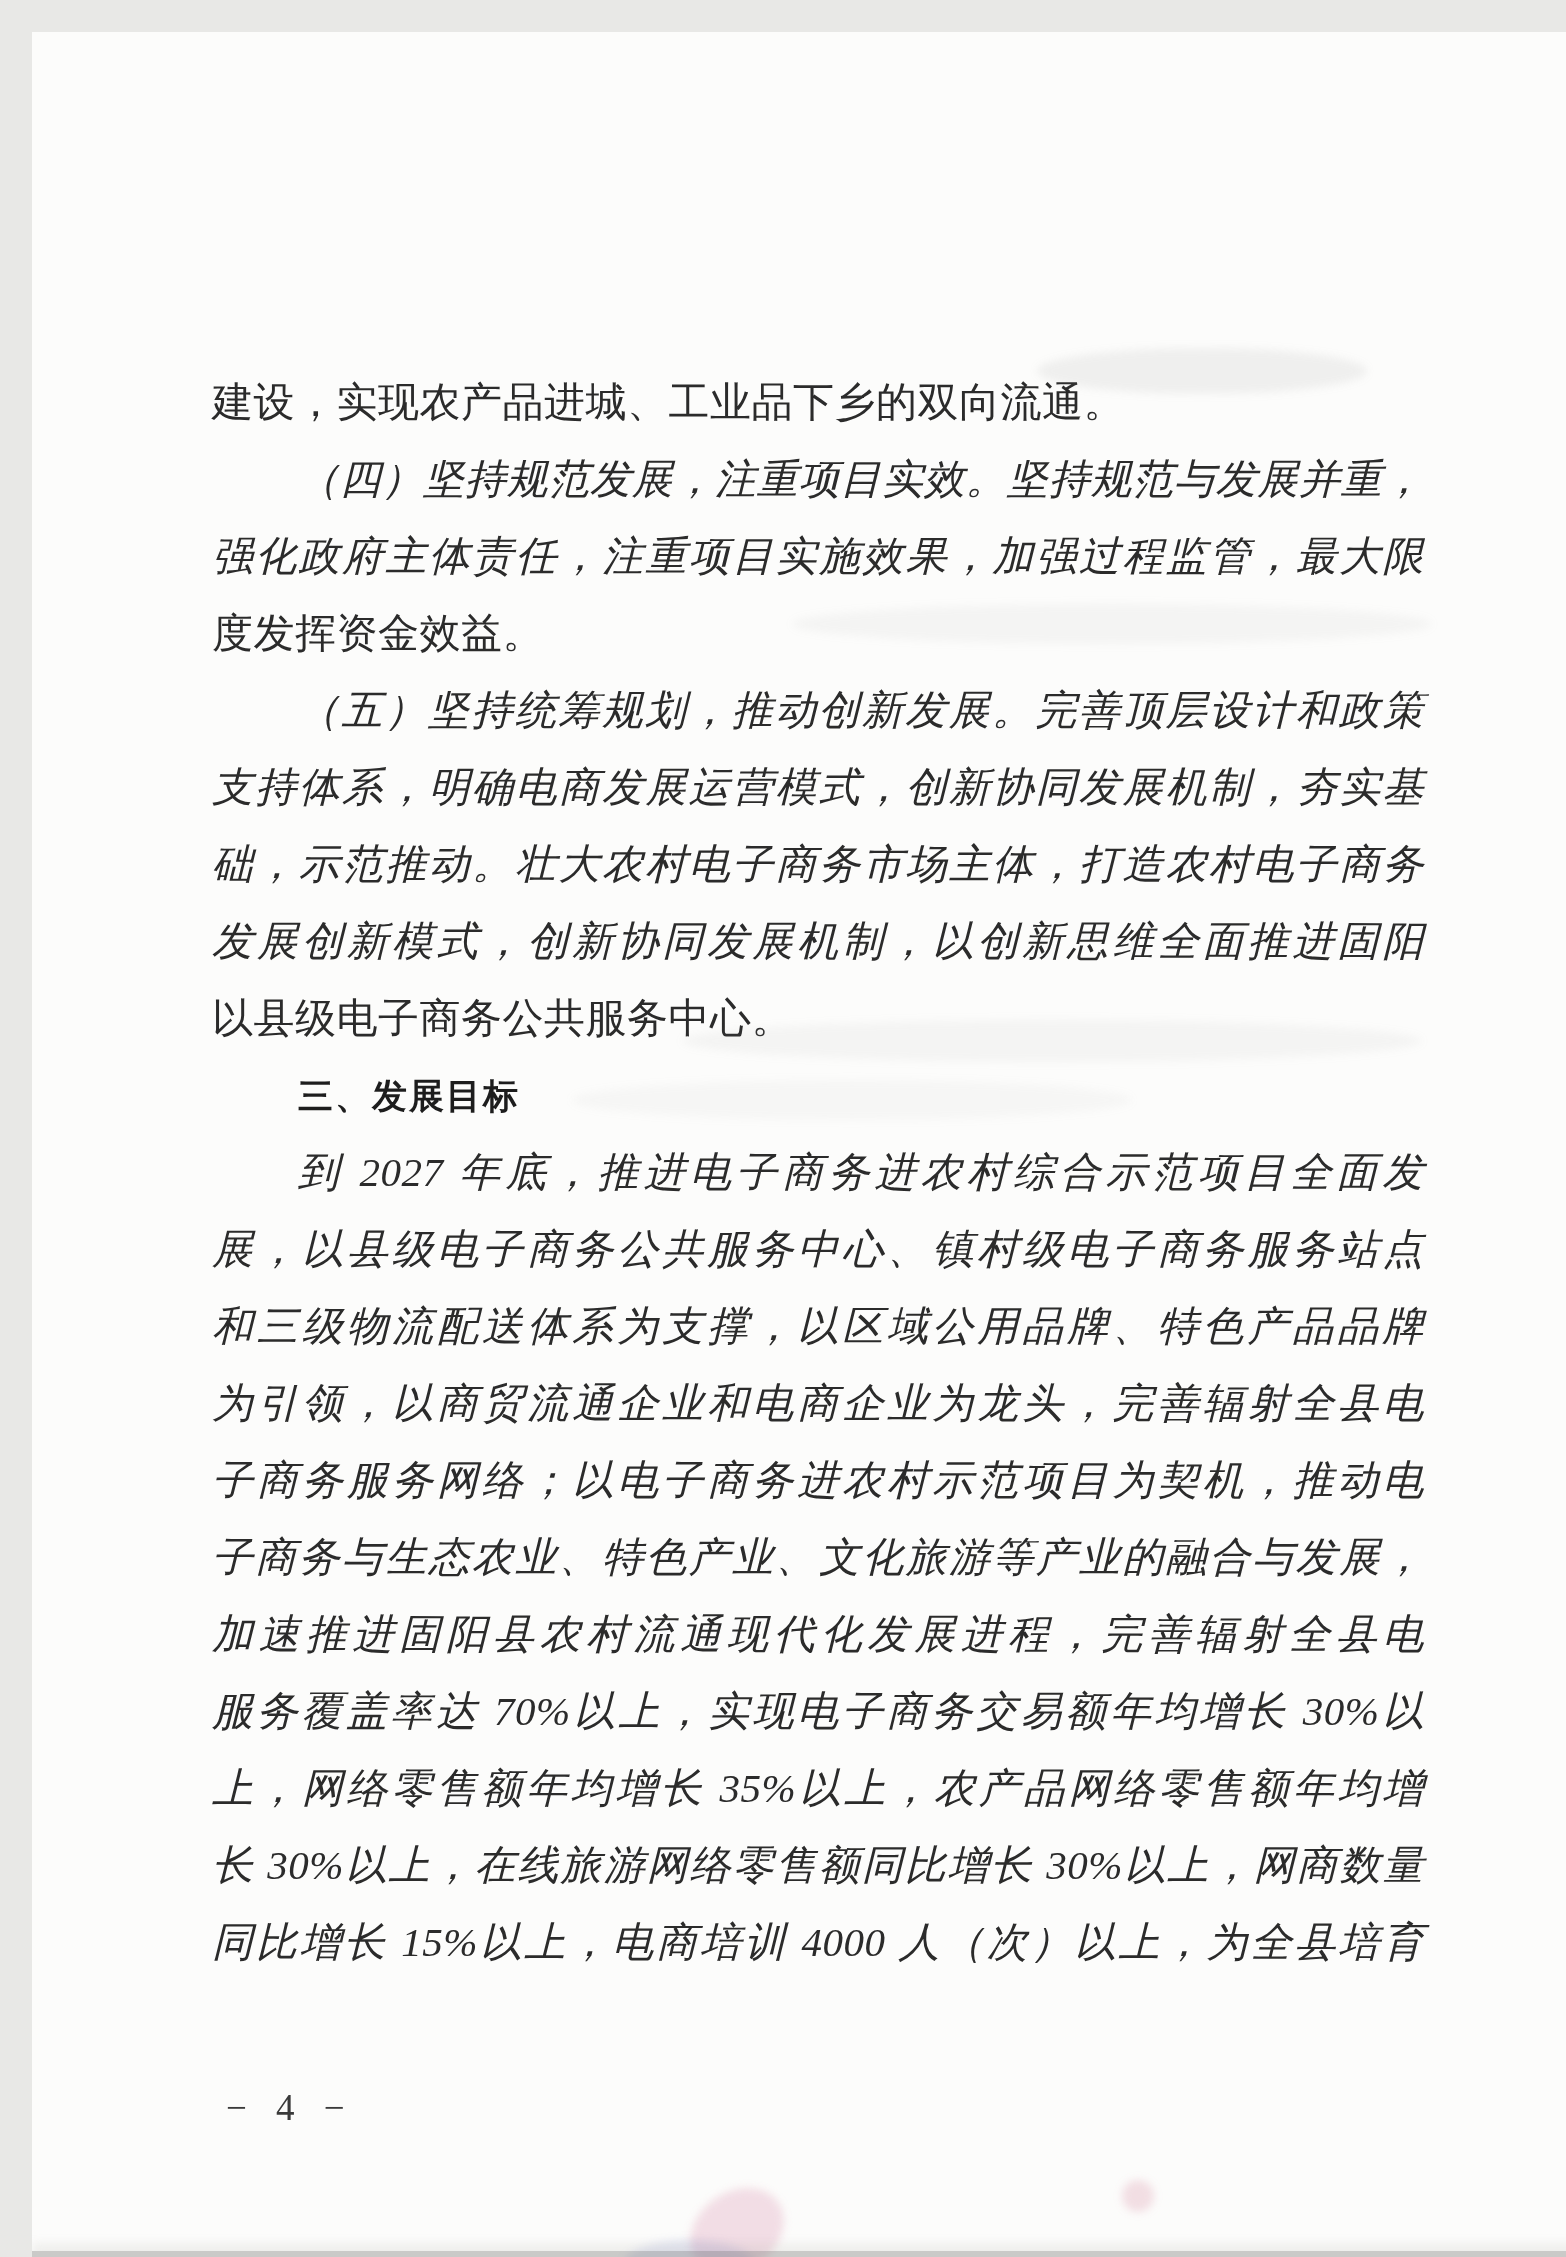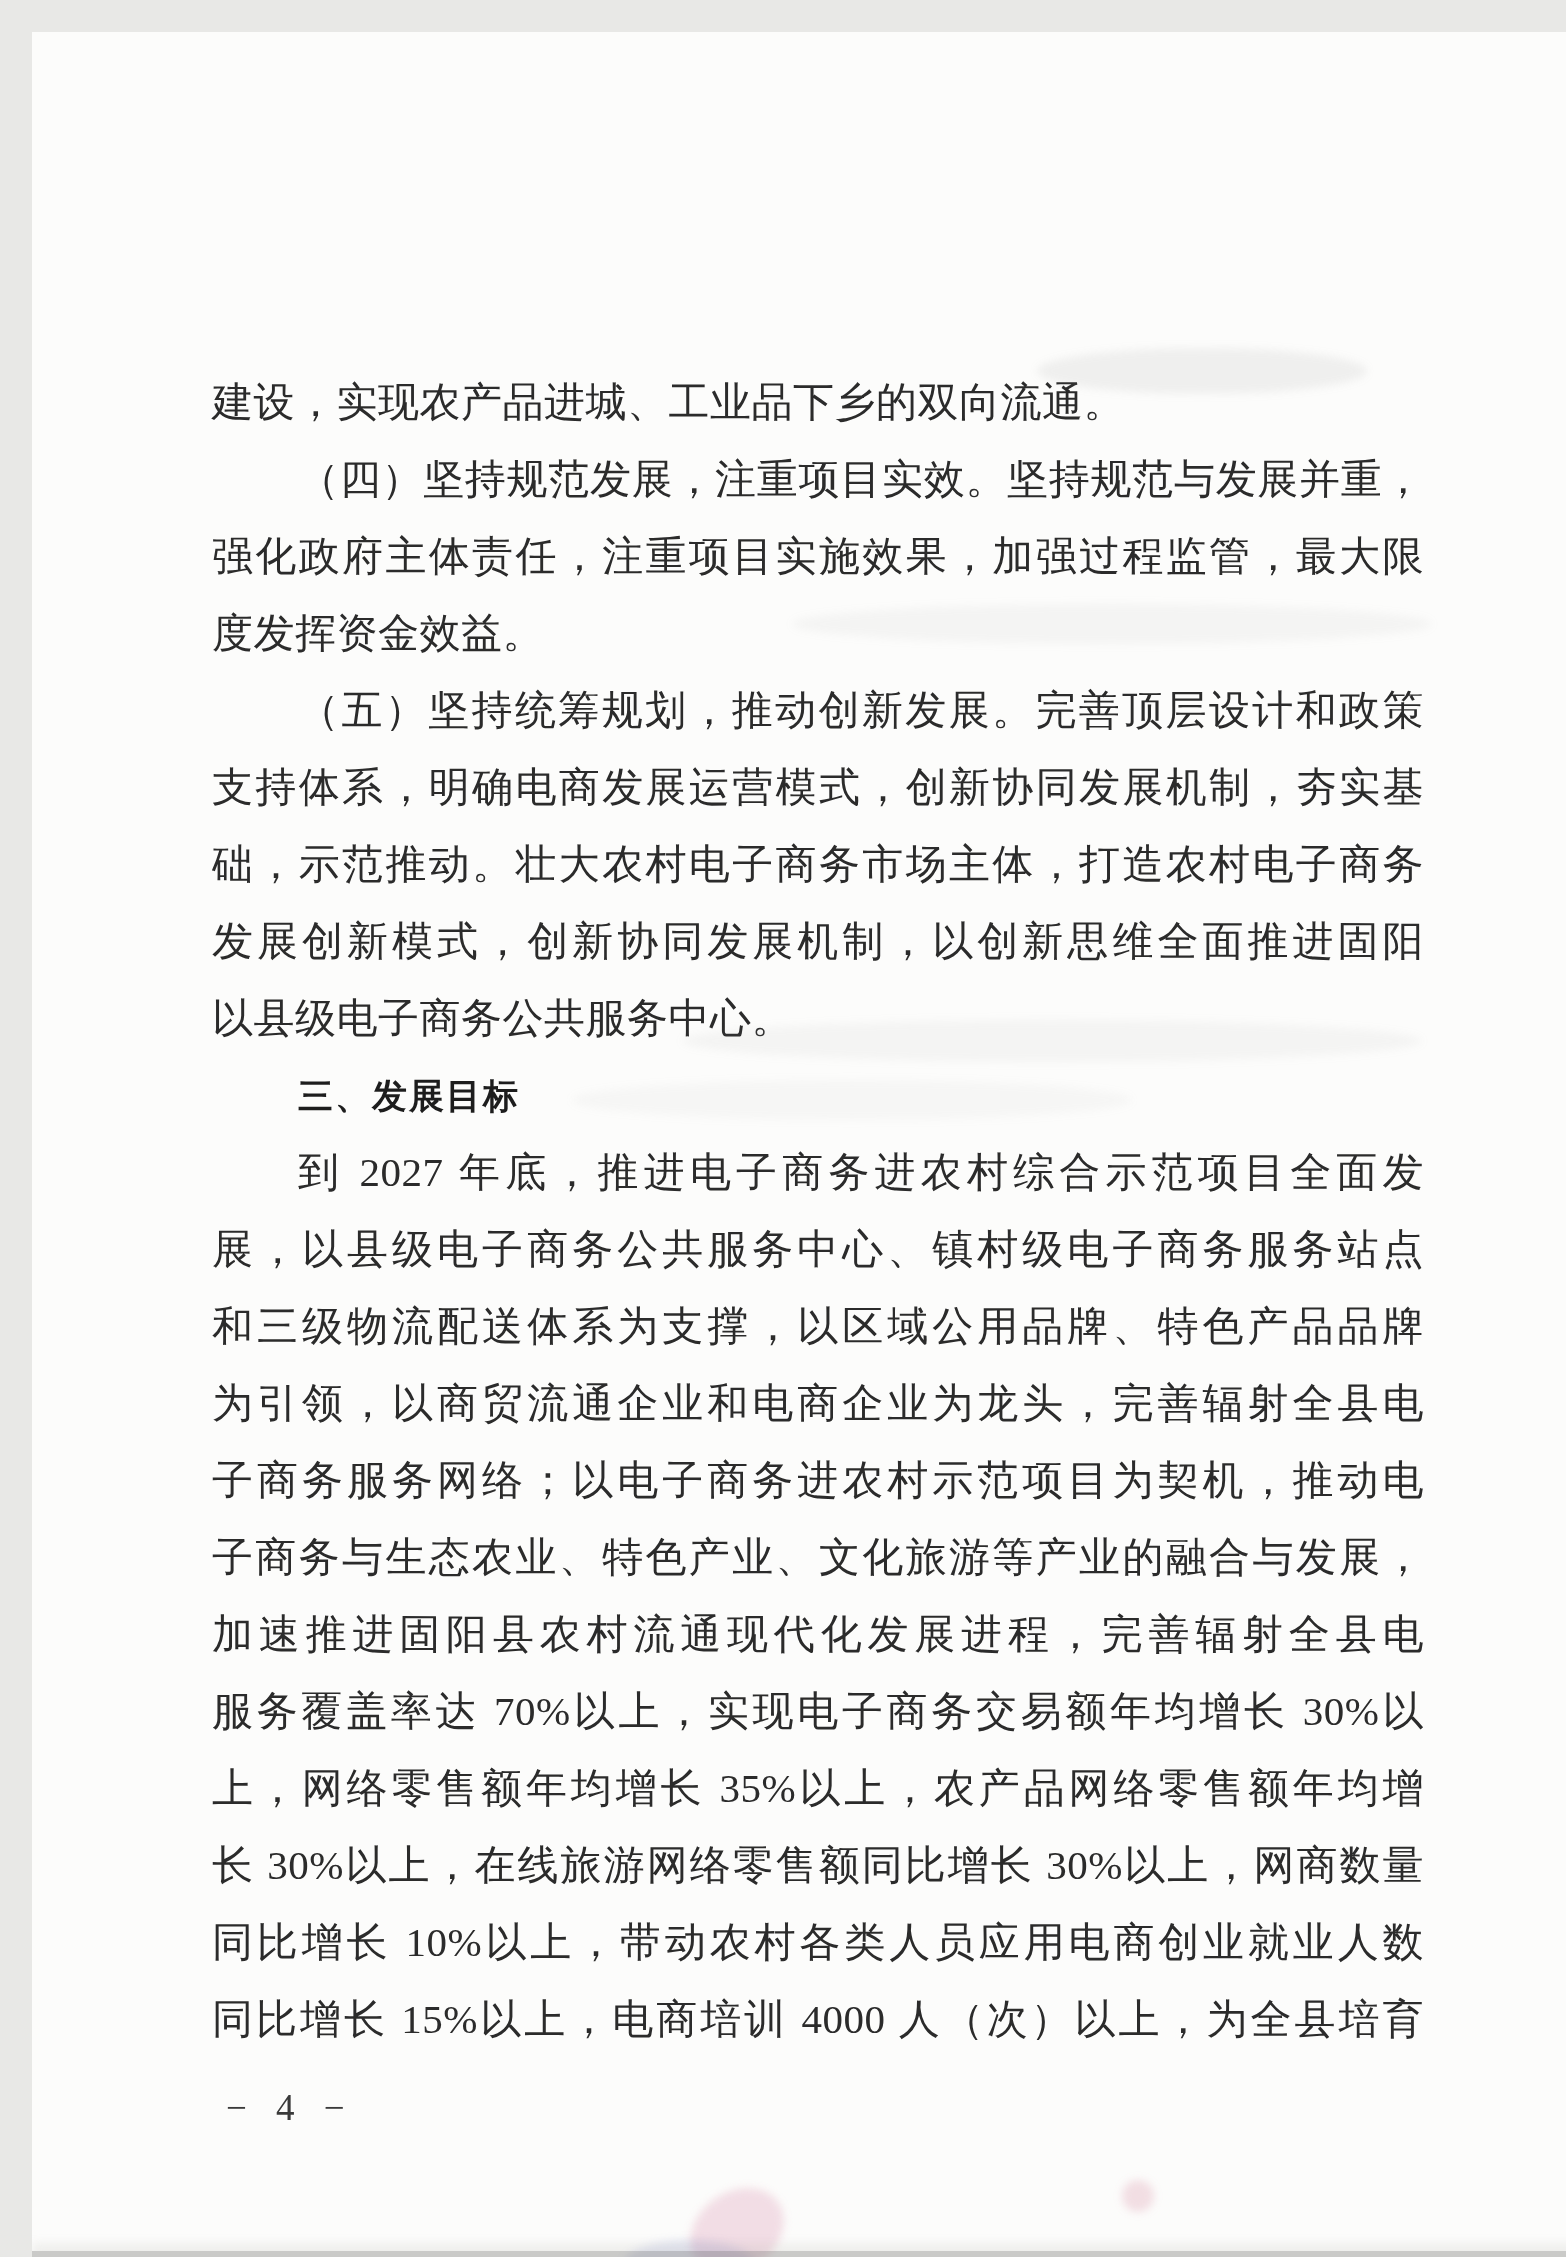--- a/index.html
+++ b/index.html
@@ -42,21 +42,21 @@
   .line {
     font-size: 41px;
     height: 77px;
     line-height: 77px;
     color: var(--ink);
     text-align: justify;
     text-align-last: left;
     white-space: nowrap;
     letter-spacing: 0.5px;
   }
-  .line.fill { white-space: normal; text-align-last: justify; }
+  .line.fill { white-space: normal; text-align-last: justify; font-style: italic; }
   .line.indent { text-indent: 86px; }
   .line.heading {
     font-family: "Liberation Sans", "DejaVu Sans", sans-serif;
     font-weight: 700;
     font-size: 35px;
     color: #1d1d1d;
     letter-spacing: 2px;
   }
   .footer {
     position: absolute;
@@ -94,21 +94,20 @@
       <div class="line indent fill">到 2027 年底，推进电子商务进农村综合示范项目全面发</div>
       <div class="line fill">展，以县级电子商务公共服务中心、镇村级电子商务服务站点</div>
       <div class="line fill">和三级物流配送体系为支撑，以区域公用品牌、特色产品品牌</div>
       <div class="line fill">为引领，以商贸流通企业和电商企业为龙头，完善辐射全县电</div>
       <div class="line fill">子商务服务网络；以电子商务进农村示范项目为契机，推动电</div>
       <div class="line fill">子商务与生态农业、特色产业、文化旅游等产业的融合与发展，</div>
       <div class="line fill">加速推进固阳县农村流通现代化发展进程，完善辐射全县电</div>
       <div class="line fill">服务覆盖率达 70%以上，实现电子商务交易额年均增长 30%以</div>
       <div class="line fill">上，网络零售额年均增长 35%以上，农产品网络零售额年均增</div>
       <div class="line fill">长 30%以上，在线旅游网络零售额同比增长 30%以上，网商数量</div>
-      <div class="line fill">同比增长 10%以上，带动农村各类人员应用电商创业就业人数</div>
       <div class="line fill">同比增长 15%以上，电商培训 4000 人（次）以上，为全县培育</div>
     </div>
 
   <div class="footer">− 4 −</div>
 
   <div class="smudge s-ghost1"></div>
   <div class="smudge s-ghost2"></div>
   <div class="smudge s-ghost3"></div>
   <div class="smudge s-ghost4"></div>
   <div class="smudge s-pink"></div>

